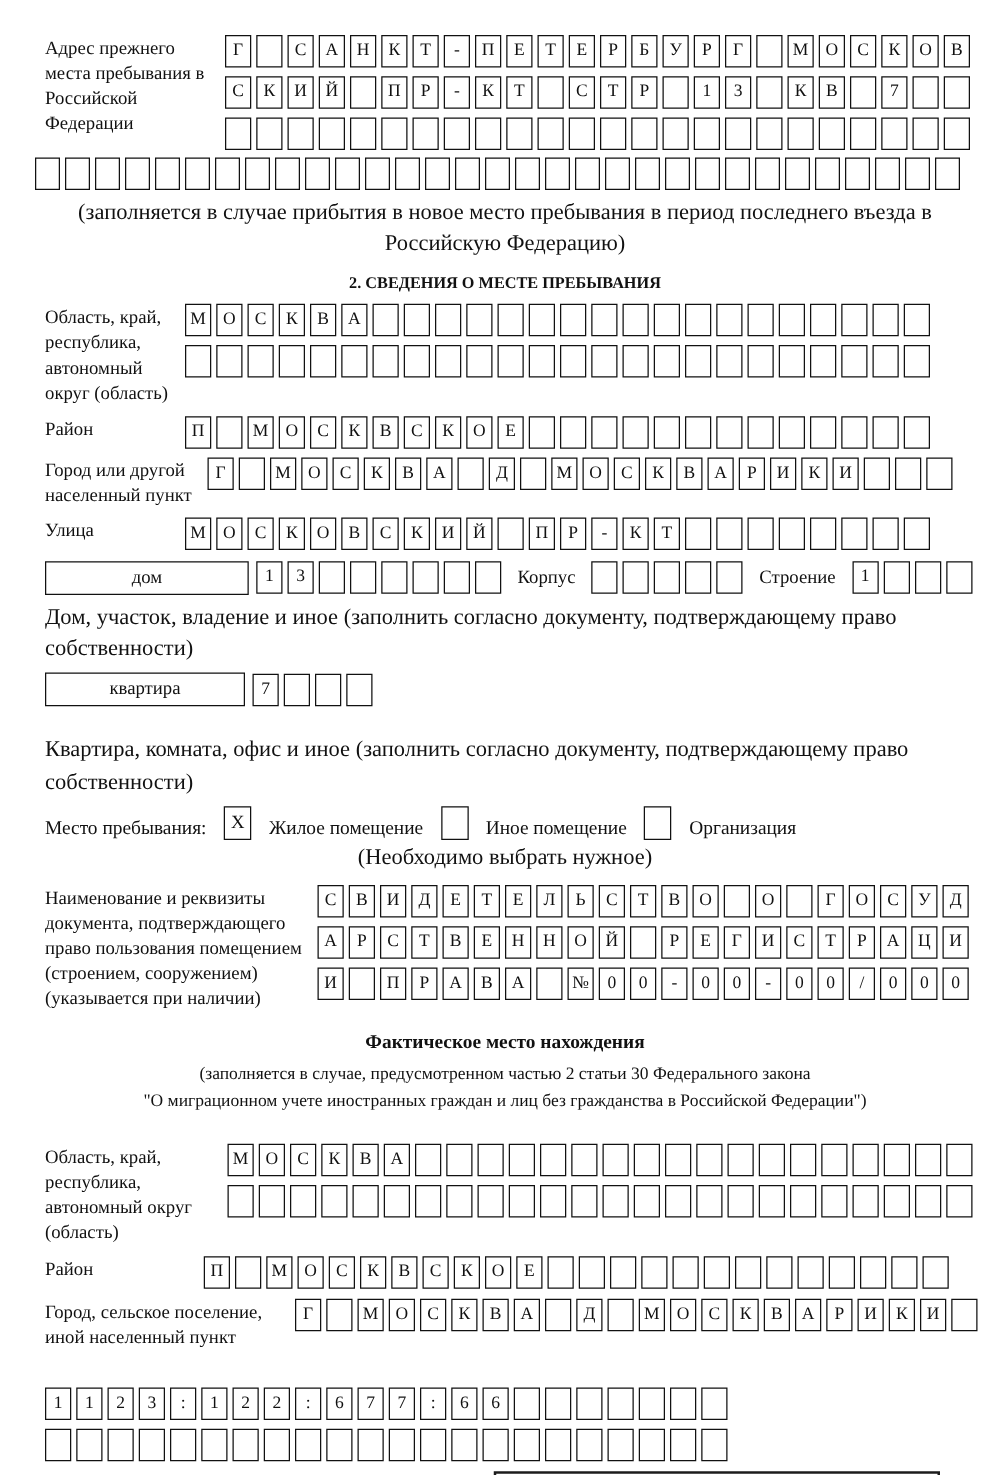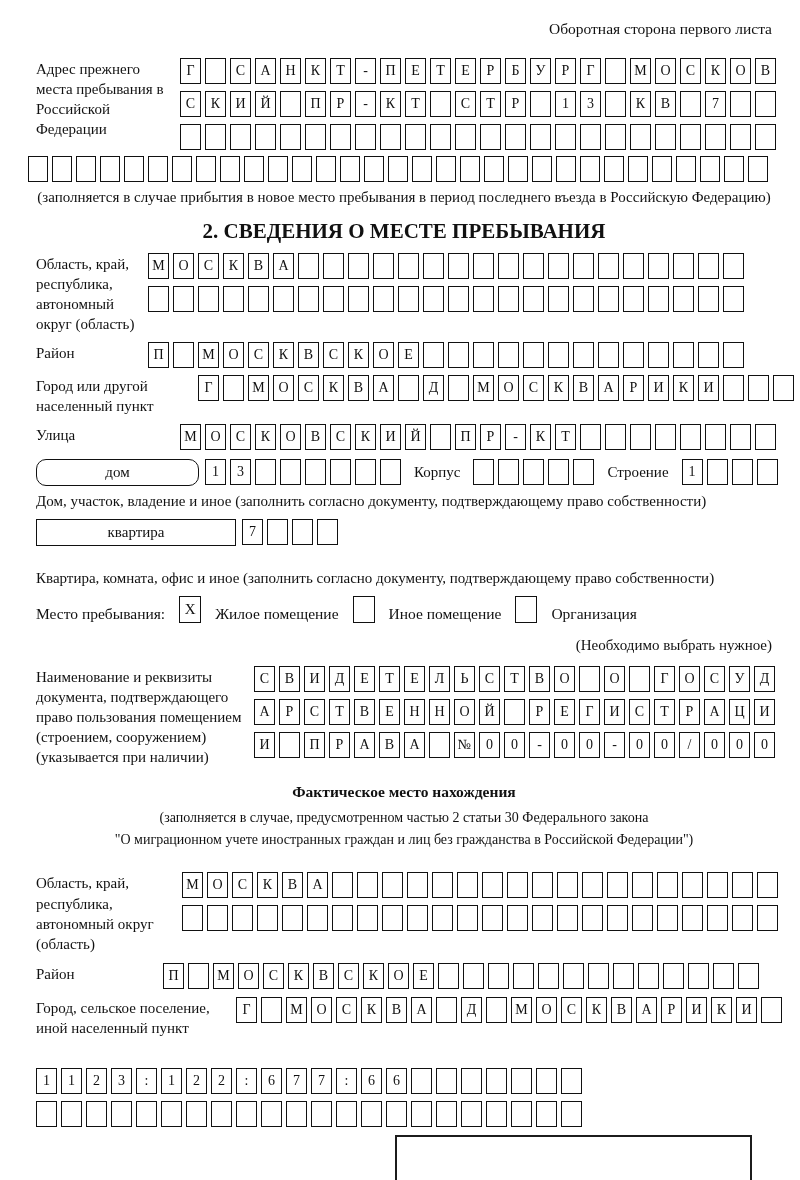--- a/index.html
+++ b/index.html
@@ -22,58 +22,57 @@
   .rows { display:flex; flex-direction:column; gap:7px; }
   .cellrow { display:flex; gap:4px; }
   .cell {
     width:21px; height:26px; border:1.6px solid #111; flex:0 0 auto;
     display:flex; align-items:center; justify-content:center;
     font-size:14px; line-height:1;
   }
   .fullrow { margin:6px 0 0 -8px; }
   .fullrow .cell { width:20px; }
 
-  .note { font-size:15px; line-height:1.4; }
+  .note { font-size:18px; line-height:1.4; }
   .note-center { text-align:center; }
 
-  .sec-title { font-size:21px; font-weight:bold; text-align:center; margin:11px 0 9px; }
+  .sec-title { font-size:13px; font-weight:bold; text-align:center; margin:11px 0 9px; }
 
   .mt14{margin-top:20px;} .mt10{margin-top:10px;} .mt9{margin-top:9px;}
-  .mt8{margin-top:8px;} .mt7{margin-top:7px;gap:32px;} .mt6{margin-top:22px;}
-  .mt5{margin-top:5px;} .mt3{margin-top:12px;text-align:right;}
+  .mt8{margin-top:8px;} .mt7{margin-top:7px;} .mt6{margin-top:22px;}
+  .mt5{margin-top:5px;} .mt3{margin-top:1px;}
 
   .houserow { display:flex; align-items:center; gap:6px; }
   .widebox {
     border:1.6px solid #111; height:27px;
     display:flex; align-items:center; justify-content:center;
     font-size:15px; flex:0 0 auto;
   }
-  .wb-dom { width:163px;border-radius:10px; }
-  .wb-kv  { width:200px; }
+  .wb-dom { width:163px; }
+  .wb-kv  { width:160px; }
   .hlabel { font-size:15px; padding:0 7px; }
 
   .stayrow { display:flex; align-items:flex-end; gap:14px; font-size:15.5px; }
   .checkbox {
     width:22px; height:27px; border:1.6px solid #111;
     display:flex; align-items:center; justify-content:center; font-size:15px;
   }
 
   .fact-title { font-size:15.5px; font-weight:bold; text-align:center; margin:16px 0 6px; }
   .fact-note  { text-align:center; font-size:14px; line-height:1.55; }
 
   .pt20 { padding-top:21px; }
 
   .stampbox { margin:8px 0 5px 359px; width:357px; height:176px; border:2px solid #1c1c1c; }
 </style>
 </head>
 <body>
 
 <div class="page">
 
-  <div class="corner-title">Оборотная сторона первого листа</div>
 
   <div class="field mt14">
     <div class="flabel w144">Адрес прежнего места пребывания в Российской Федерации</div>
     <div class="rows">
       <div class="cellrow">
           <span class="cell">Г</span>
           <span class="cell"></span>
           <span class="cell">С</span>
           <span class="cell">А</span>
           <span class="cell">Н</span>

